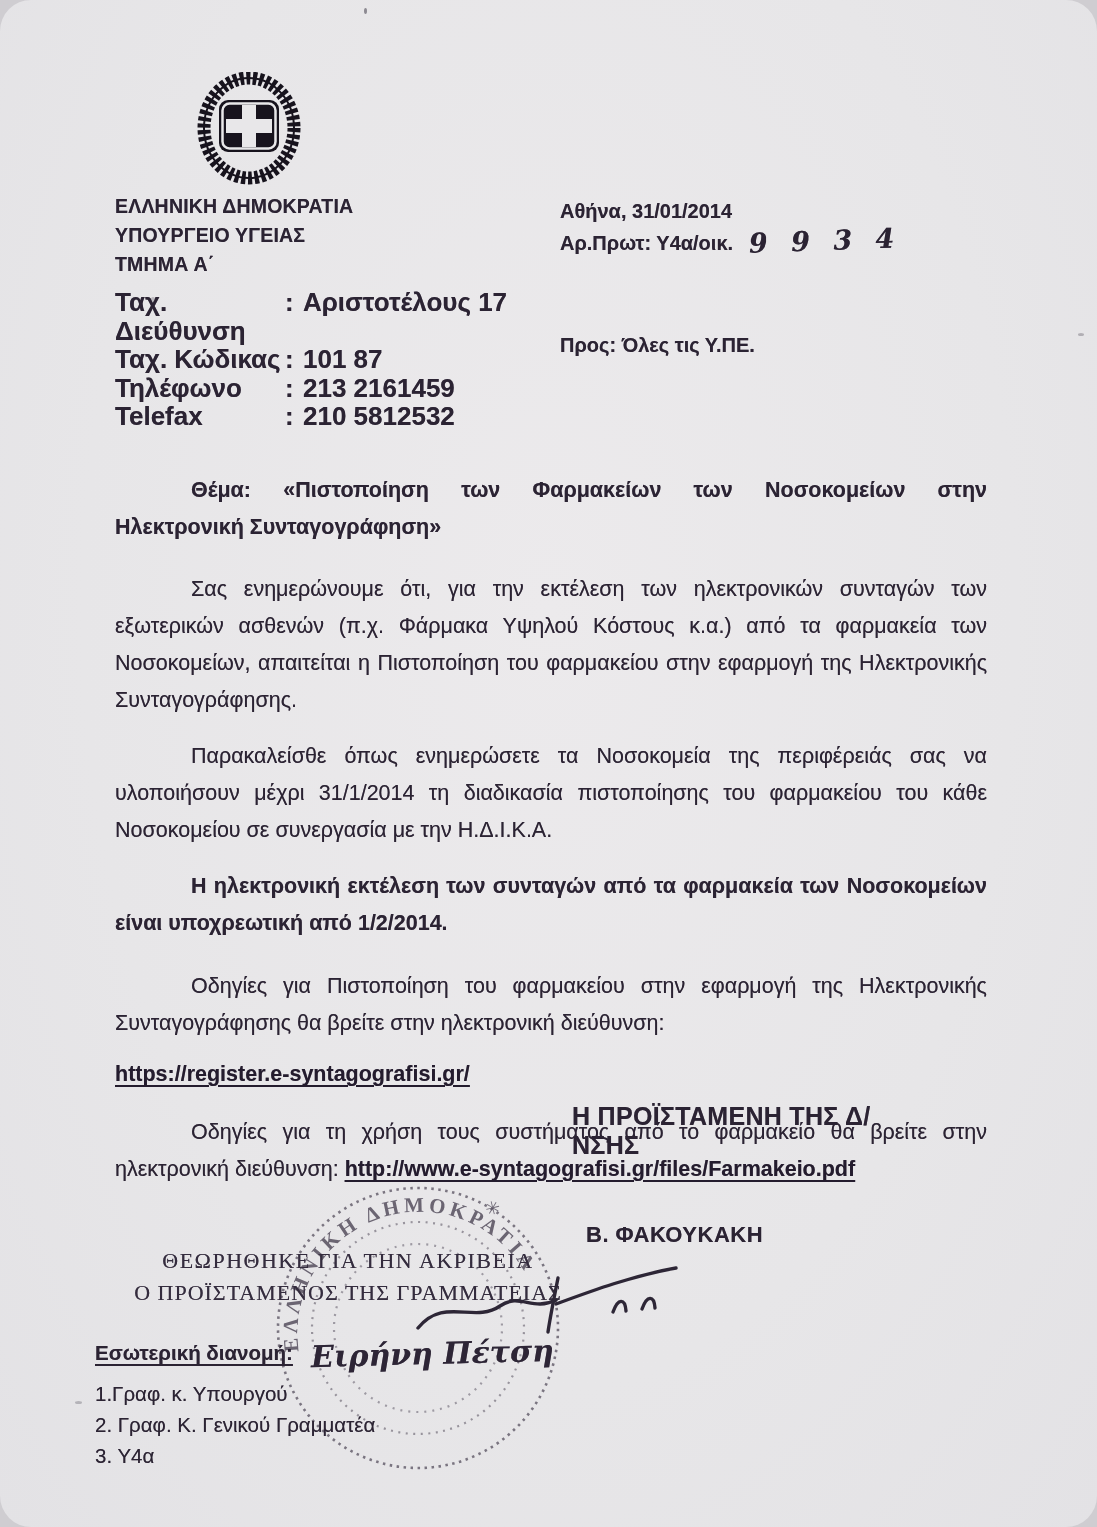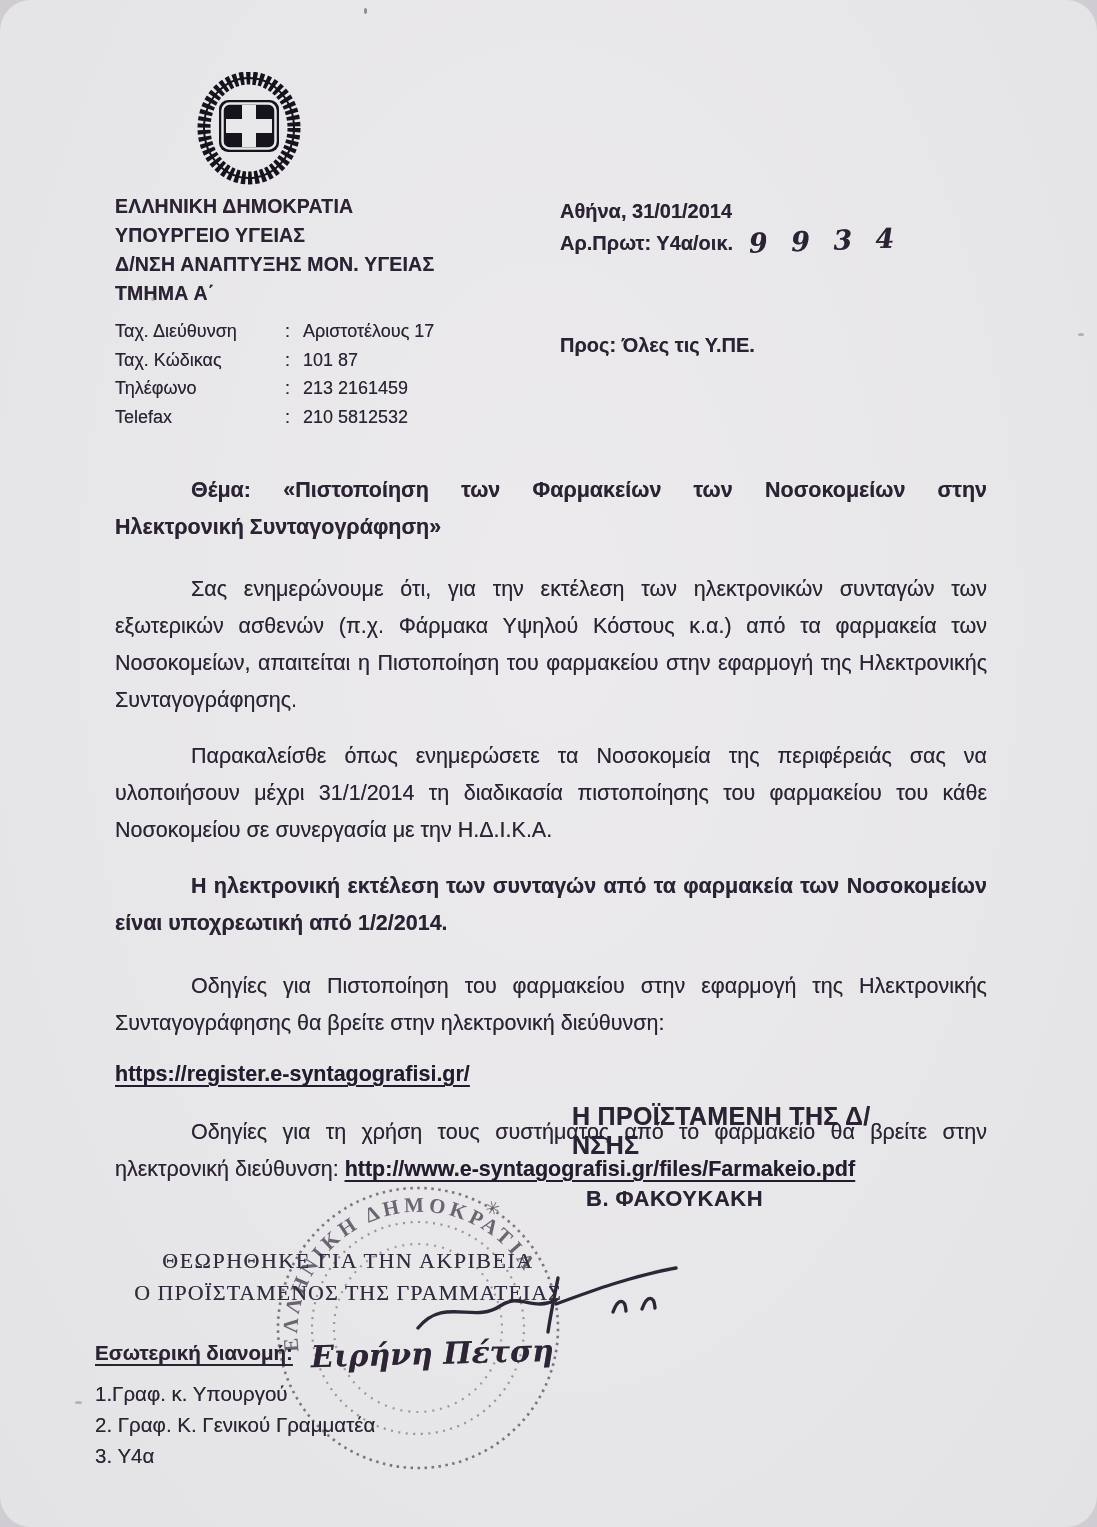--- a/index.html
+++ b/index.html
@@ -16,21 +16,21 @@
   }
   .ink{ text-shadow:0 0 .6px rgba(43,35,51,.55); }
 
   
   .emblem{position:absolute;left:197px;top:72px;width:104px;height:116px;}
 
   
   .letterhead{position:absolute;left:115px;top:192px;width:460px;}
   .lh-line{font-weight:bold;font-size:19.5px;line-height:29px;letter-spacing:.2px;}
   .contacts{margin-top:9px;}
-  .contact-row{display:flex;font-weight:normal;font-size:18px;line-height:28.5px;}
+  .contact-row{display:flex;font-weight:bold;font-size:26px;line-height:28.5px;}
   .contact-label{width:170px;flex:0 0 170px;}
   .contact-colon{width:18px;flex:0 0 18px;}
 
   
   .meta{position:absolute;left:560px;top:196px;width:430px;}
   .meta-line{font-weight:bold;font-size:20px;line-height:30px;}
   .protocol-number{
     font-family:"DejaVu Serif", serif;
     font-style:italic;font-weight:bold;
     font-size:27px;letter-spacing:7px;
@@ -51,21 +51,21 @@
   .para.bold{font-weight:bold;}
   .link-line{margin-bottom:21px;}
   .doc-link{
     font-weight:bold;color:#241c2e;text-decoration:underline;
     text-underline-offset:4px;text-decoration-thickness:2px;
   }
 
   
   .sig-block{position:absolute;left:572px;top:1102px;width:340px;}
   .sig-title{font-weight:bold;font-size:25px;letter-spacing:.3px;}
-  .sig-name{font-weight:bold;font-size:22px;margin-top:26px;margin-left:14px;letter-spacing:.5px;}
+  .sig-name{font-weight:bold;font-size:22px;margin-top:62px;margin-left:14px;letter-spacing:.5px;}
 
   
   .certification{
     position:absolute;left:98px;top:1248px;width:500px;z-index:3;
     font-family:"Liberation Serif", serif;color:#342c3e;text-align:center;
   }
   .cert-l1{font-size:22px;letter-spacing:1.5px;}
   .cert-l2{font-size:22px;letter-spacing:1px;margin-top:6px;}
 
   .stamp{position:absolute;left:260px;top:1166px;width:320px;height:330px;z-index:1;opacity:.85;}
@@ -98,21 +98,20 @@
       <rect x="22" y="28" width="60" height="52" rx="9" fill="#17131d"></rect>
       <rect x="25.5" y="31.5" width="53" height="45" rx="7" fill="none" stroke="#e8e7e9" stroke-width="2.5"></rect>
       <rect x="45" y="33" width="14" height="42" fill="#e8e7e9"></rect>
       <rect x="29" y="47" width="46" height="14" fill="#e8e7e9"></rect>
     </svg>
   </div>
 
   <div class="letterhead ink">
     <div class="lh-line">ΕΛΛΗΝΙΚΗ ΔΗΜΟΚΡΑΤΙΑ</div>
     <div class="lh-line">ΥΠΟΥΡΓΕΙΟ ΥΓΕΙΑΣ</div>
-    <div class="lh-line">Δ/ΝΣΗ ΑΝΑΠΤΥΞΗΣ ΜΟΝ. ΥΓΕΙΑΣ</div>
     <div class="lh-line">ΤΜΗΜΑ Α΄</div>
 
     <div class="contacts">
       <div class="contact-row">
         <span class="contact-label">Ταχ. Διεύθυνση</span>
         <span class="contact-colon">:</span>
         <span class="contact-value">Αριστοτέλους 17</span>
       </div>
       <div class="contact-row">
         <span class="contact-label">Ταχ. Κώδικας</span>

